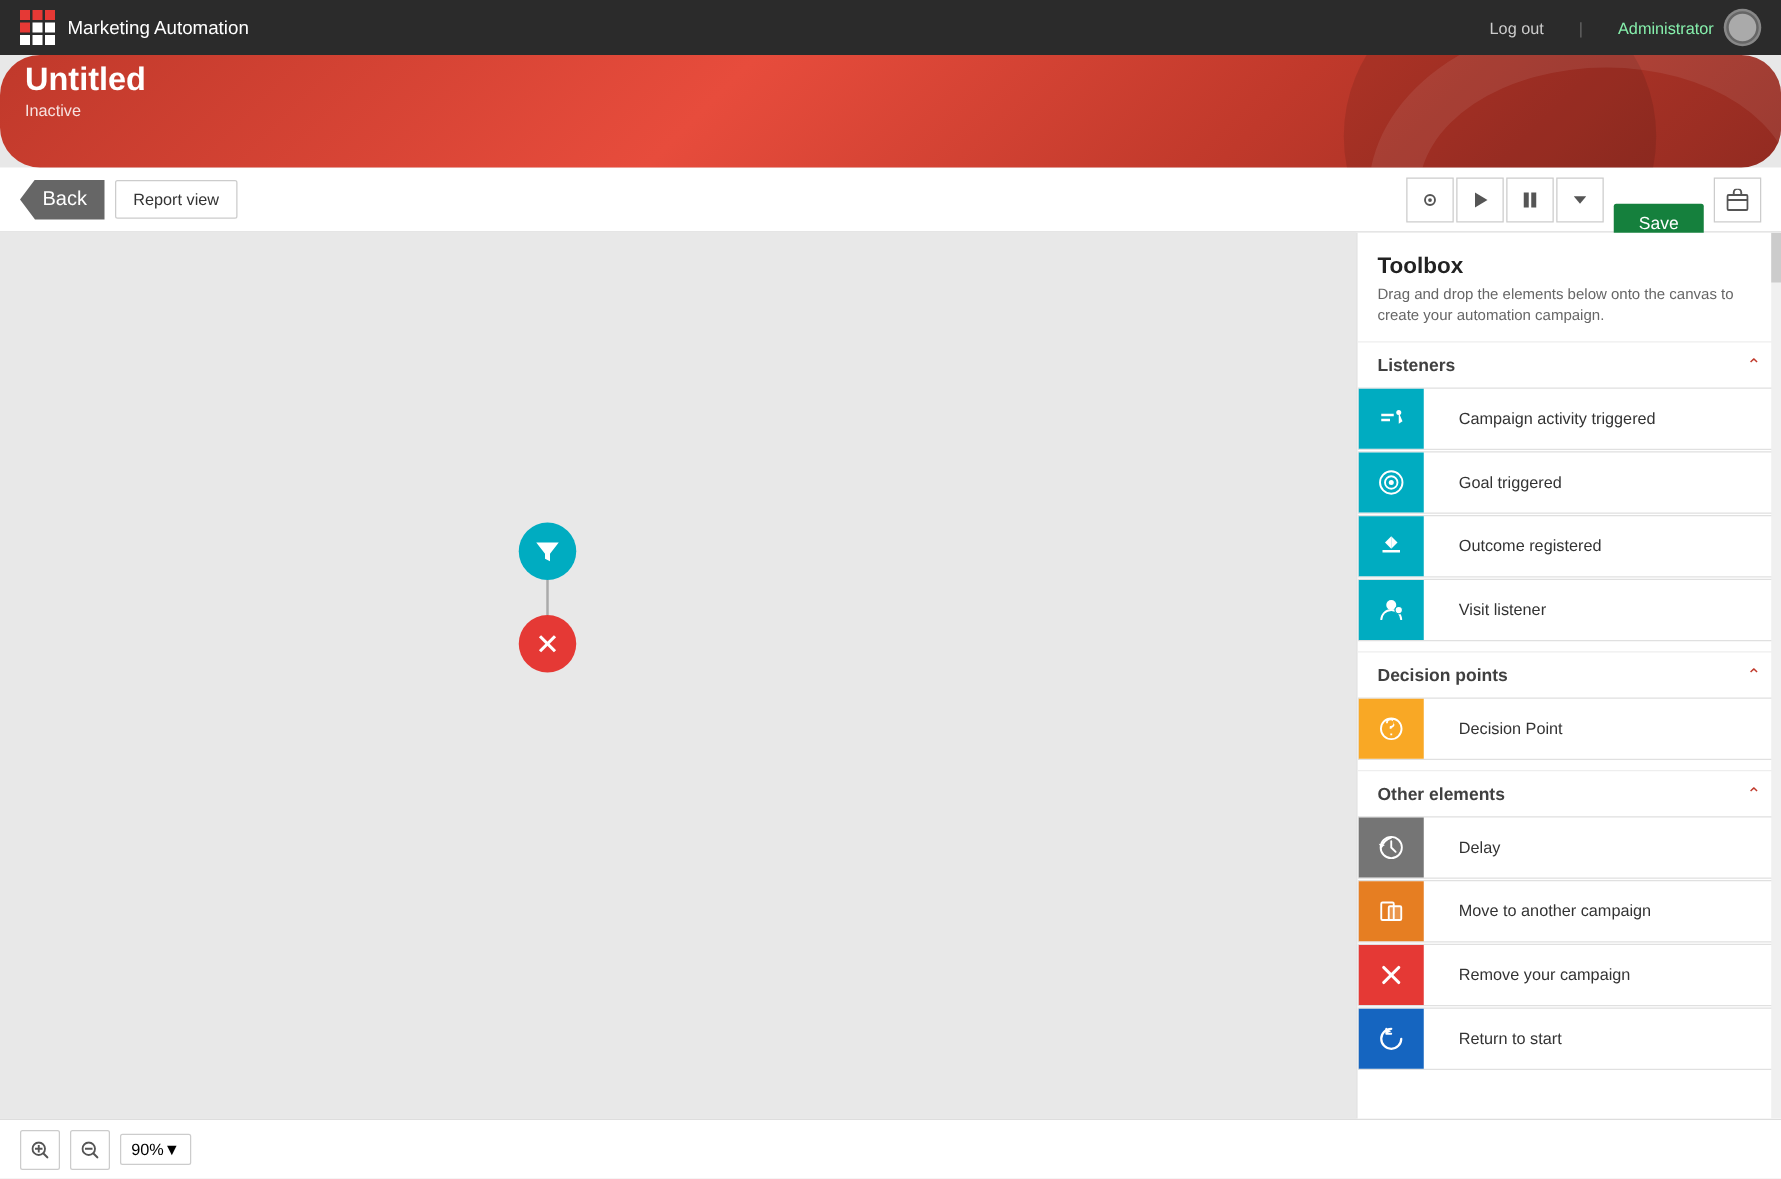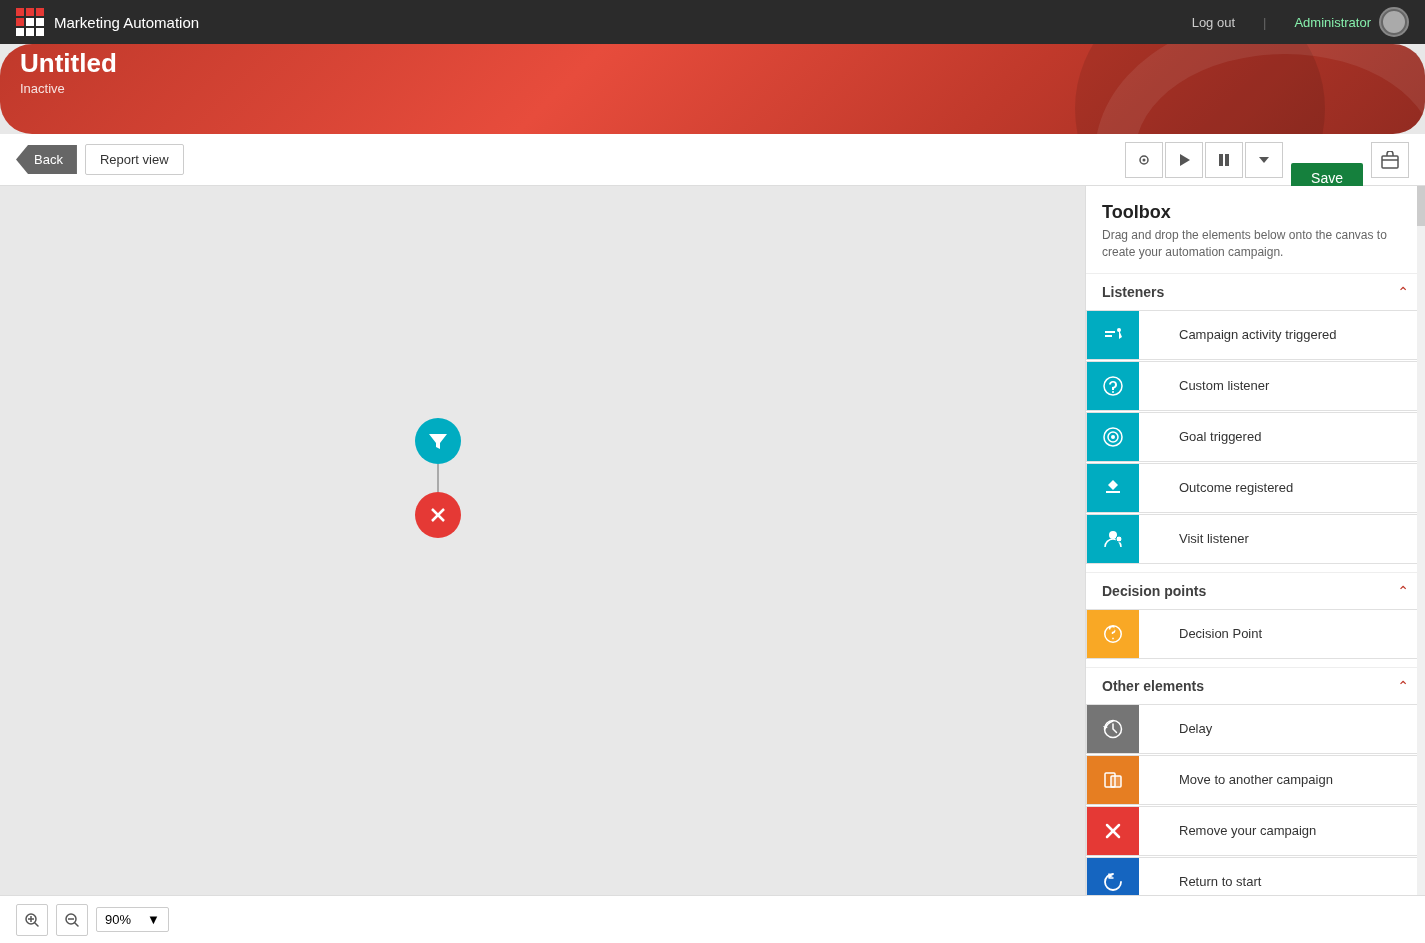--- a/index.html
+++ b/index.html
@@ -119,21 +119,21 @@
       border-bottom: 1px solid #ddd;
       flex-shrink: 0;
       gap: 8px;
     }
     .btn-back {
       display: flex; align-items: center; gap: 6px;
       padding: 7px 14px 7px 10px;
       background: #666;
       color: white;
       border: none;
-      font-size: 13px;
+      font-size: 16px;
       cursor: pointer;
       clip-path: polygon(12px 0%, 100% 0%, 100% 100%, 12px 100%, 0% 50%);
       padding-left: 18px;
     }
     .btn-report {
       padding: 7px 14px;
       background: white;
       color: #333;
       border: 1px solid #ccc;
       font-size: 13px;
@@ -223,21 +223,21 @@
     .zoom-btn {
       width: 32px; height: 32px;
       border: 1px solid #ccc;
       background: white;
       display: flex; align-items: center; justify-content: center;
       cursor: pointer;
       font-size: 14px;
       border-radius: 2px;
     }
     .zoom-select {
-      display: flex; align-items: center; gap: 16px;
+      display: flex; align-items: center; gap: 0;
       border: 1px solid #ccc;
       padding: 4px 8px;
       font-size: 13px;
       background: white;
       cursor: pointer;
       border-radius: 2px;
     }
 
     
     .toolbox-panel {
@@ -309,24 +309,23 @@
       background: white;
     }
     .tool-icon {
       width: 52px; height: 48px;
       display: flex; align-items: center; justify-content: center;
       color: white;
       font-size: 20px;
       flex-shrink: 0;
     }
     .tool-label {
-      padding: 0 12px;
+      padding: 0 28px;
       font-size: 13px;
       color: #333;
-      margin-left: 28px;
     }
 
     
     .bg-teal { background: #00acc1; }
     .bg-orange { background: #e67e22; }
     .bg-red { background: #e53935; }
     .bg-yellow { background: #f9a825; }
     .bg-gray { background: #757575; }
     .bg-dark-blue { background: #1565c0; }
 
@@ -444,30 +443,20 @@
     <div class="tool-item" draggable="true">
       <div class="tool-icon bg-teal">
         <svg width="22" height="22" viewBox="0 0 22 22" fill="white">
             <path d="M3 7h10v2H3zm0 4h7v2H3zm14-5l3 7-3 2V6z" fill="white"></path>
             <circle cx="17" cy="6" r="2" fill="white"></circle>
           </svg>
       </div>
       <span class="tool-label">Campaign activity triggered</span>
     </div>
 
-    <div class="tool-item" draggable="true">
-      <div class="tool-icon bg-teal">
-        <svg width="22" height="22" viewBox="0 0 22 22" fill="white">
-            <circle cx="11" cy="11" r="9" fill="none" stroke="white" stroke-width="1.5"></circle>
-            <path d="M11 6 a4 4 0 0 1 4 4c0 2-1.5 3-3 3.5V15h-2v-3c2 0 3-.8 3-2.5a2 2 0 0 0-4 0H7a4 4 0 0 1 4-3.5z" fill="white"></path>
-            <circle cx="11" cy="17" r="1" fill="white"></circle>
-          </svg>
-      </div>
-      <span class="tool-label">Custom listener</span>
-    </div>
 
     <div class="tool-item" draggable="true">
       <div class="tool-icon bg-teal">
         <svg width="22" height="22" viewBox="0 0 22 22" fill="none">
             <circle cx="11" cy="11" r="9" stroke="white" stroke-width="1.5"></circle>
             <circle cx="11" cy="11" r="5" stroke="white" stroke-width="1.5"></circle>
             <circle cx="11" cy="11" r="2" fill="white"></circle>
           </svg>
       </div>
       <span class="tool-label">Goal triggered</span>

